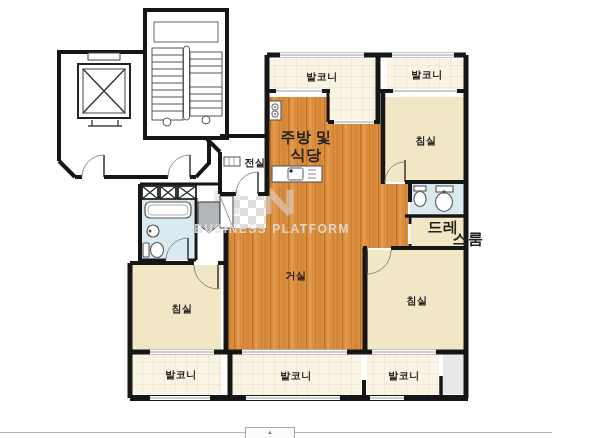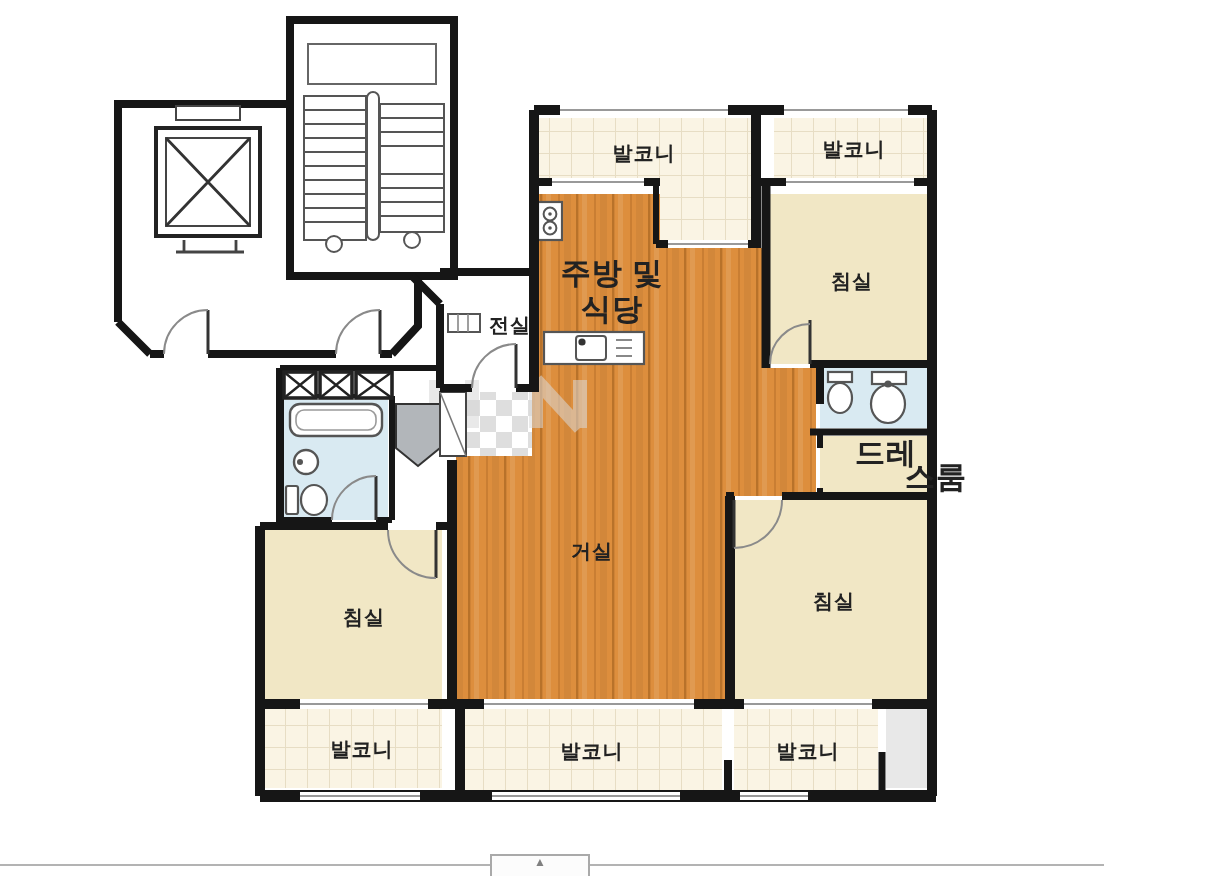--- a/index.html
+++ b/index.html
@@ -230,19 +230,20 @@
 <span class="rlabel" style="left:255px;top:163px">전실</span>
 <span class="rlabel" style="left:296px;top:276px">거실</span>
 <span class="rlabel small" style="left:443px;top:227px">드레</span>
 <span class="rlabel small" style="left:468px;top:239px">스룸</span>
 <span class="rlabel" style="left:417px;top:301px">침실</span>
 <span class="rlabel" style="left:182px;top:309px">침실</span>
 <span class="rlabel" style="left:181px;top:375px">발코니</span>
 <span class="rlabel" style="left:296px;top:376px">발코니</span>
 <span class="rlabel" style="left:404px;top:376px">발코니</span>
 
+<span class="watermark-text">BUSINESS PLATFORM</span>
 
 <div class="bottom-line"></div>
 <div class="collapse-btn">
   <span>▲</span>
 </div>
 
 </div>
 
 </body></html>

